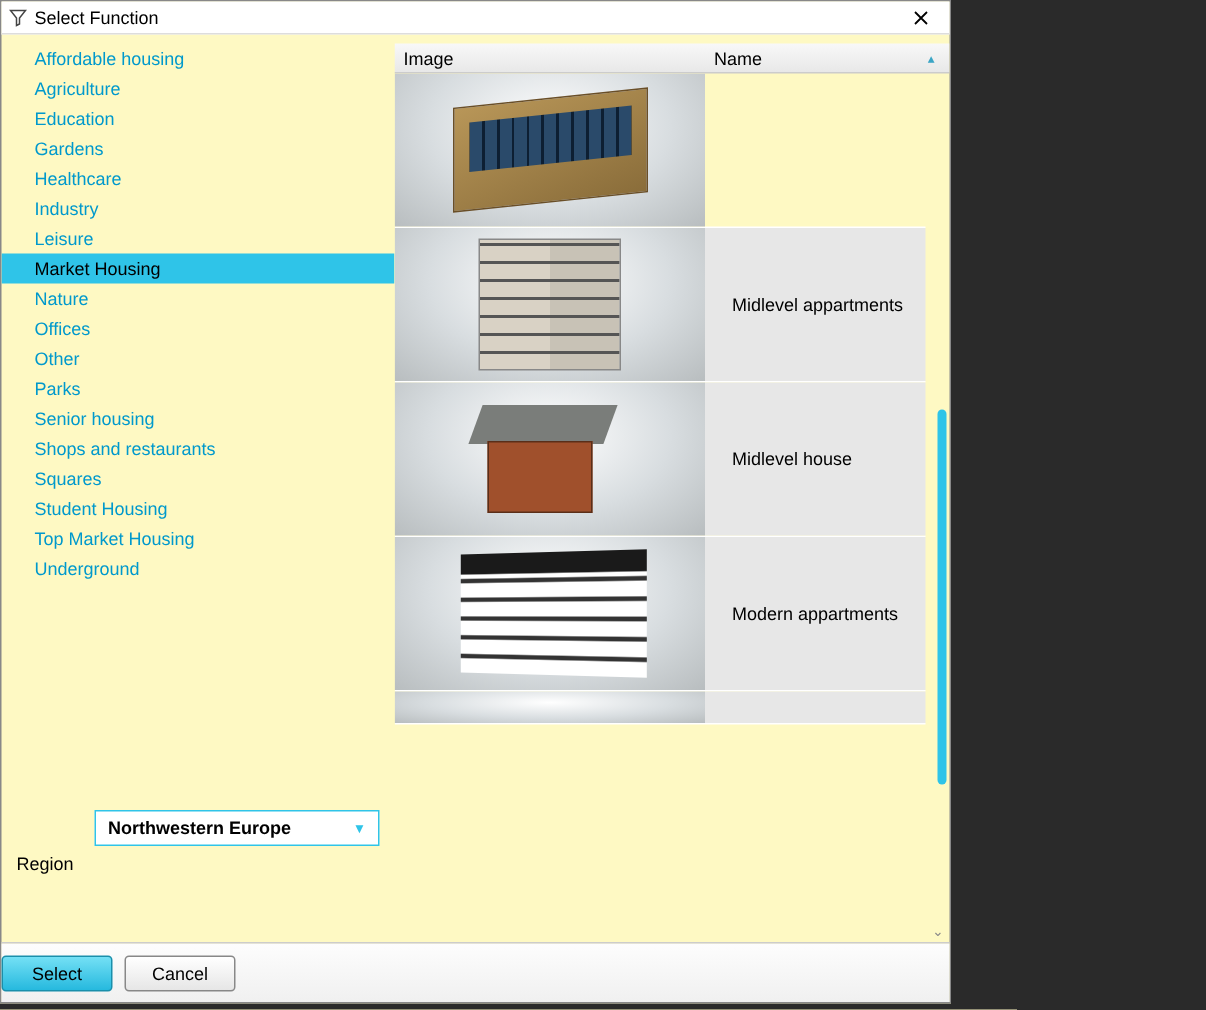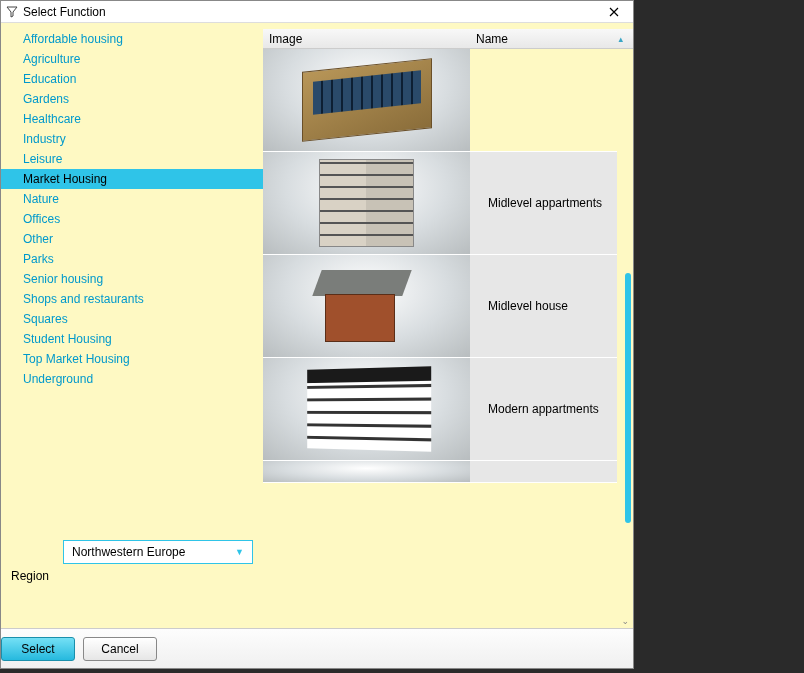--- a/index.html
+++ b/index.html
@@ -159,21 +159,21 @@
   margin-top: 48px;
 }
 .region-select {
   width: 190px;
   height: 24px;
   border: 1px solid #2fc4e8;
   background: #fff;
   display: flex;
   align-items: center;
   padding: 0 8px;
-  font-weight: normal;
+  font-weight: bold;
   font-size: 12px;
   color: #000;
   position: relative;
   cursor: pointer;
 }
 .region-select .caret {
   position: absolute;
   right: 8px;
   color: #2fc4e8;
   font-size: 9px;

